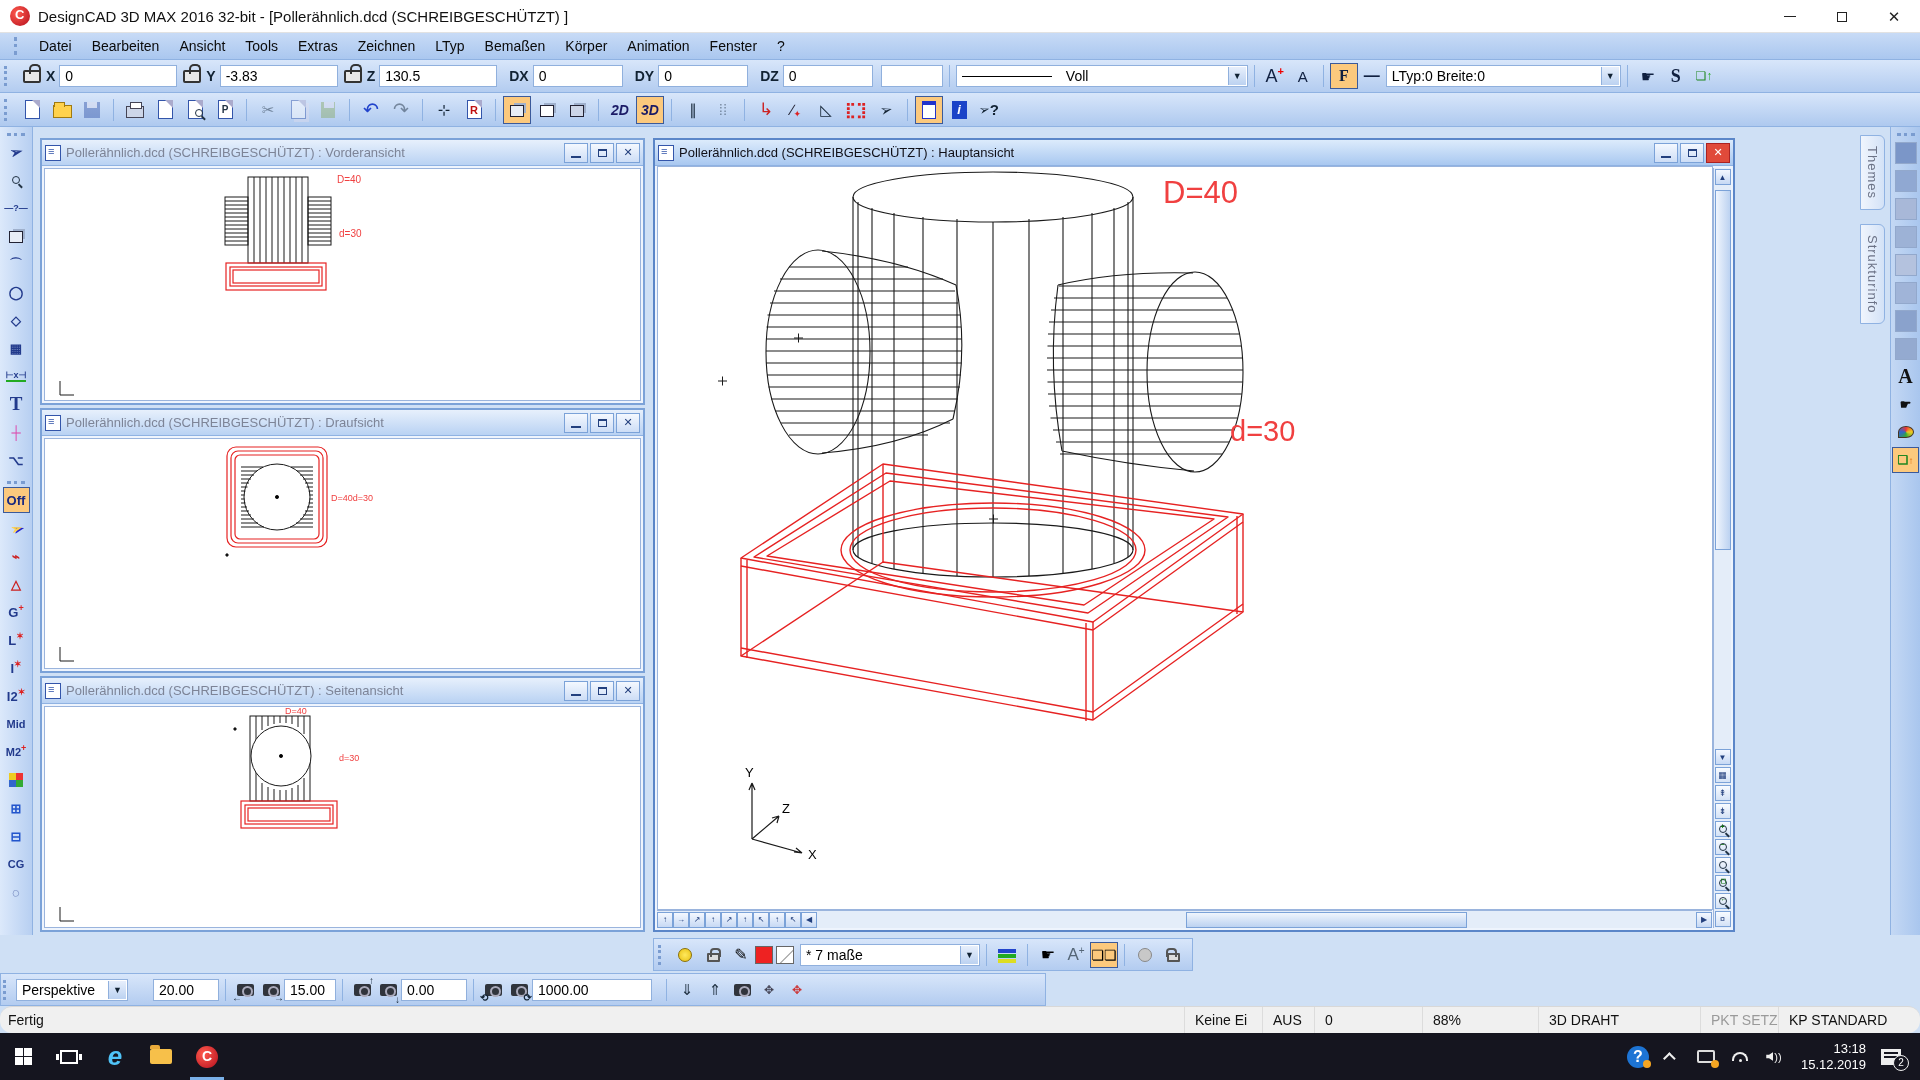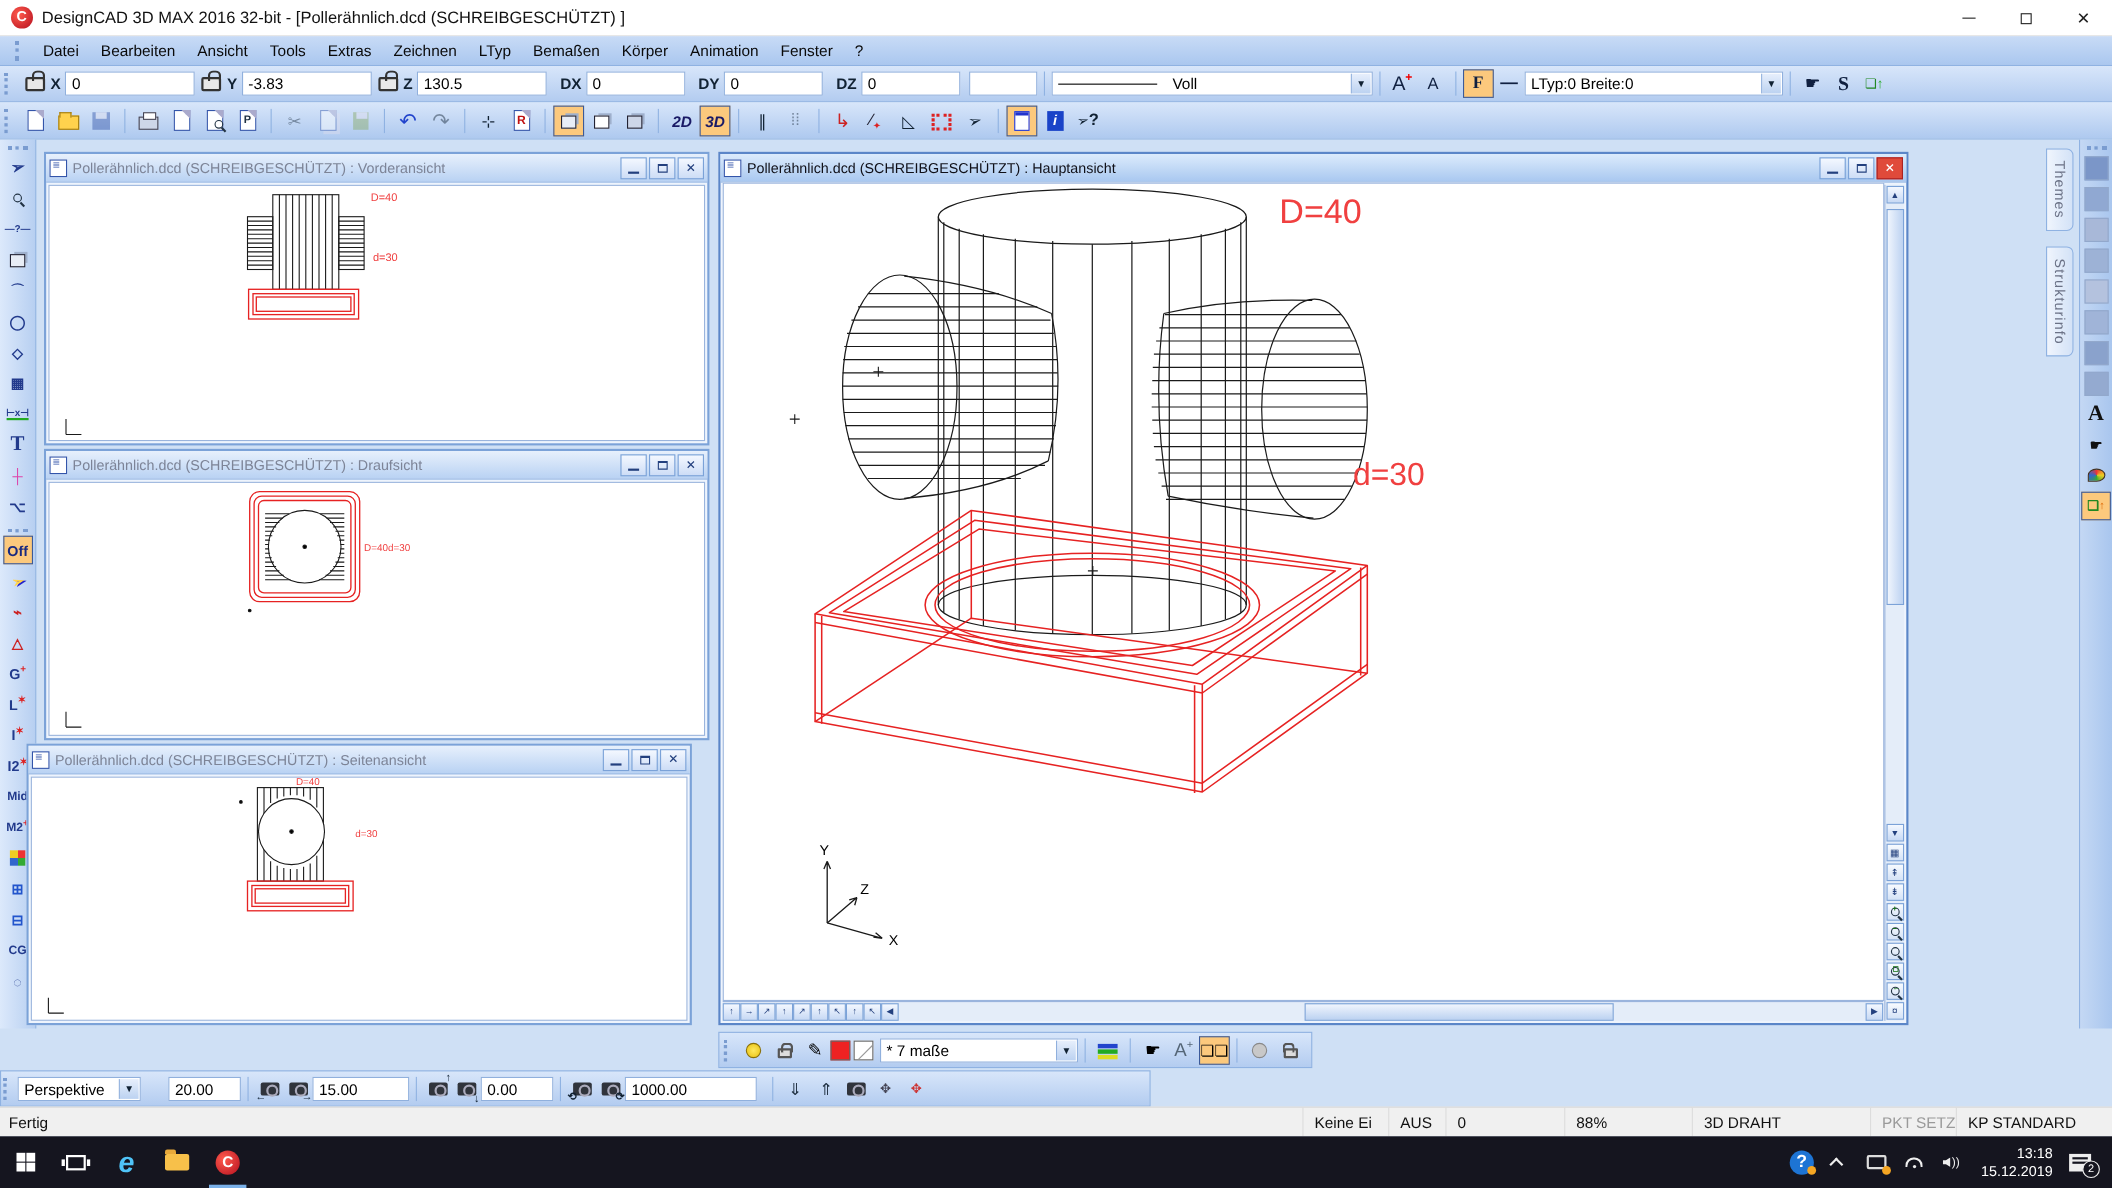--- a/index.html
+++ b/index.html
@@ -120,21 +120,21 @@
   
   .viewbar { position:absolute; left:0; top:973px; width:1046px; height:33px; background:linear-gradient(#d8e6fa,#b3ccf0); border:1px solid #8fb2e2; display:flex; align-items:center; }
   .viewbar::before { content:""; width:4px; height:20px; margin:0 6px 0 2px; border-left:3px dotted #7a9cd0; }
   .cam { width:17px; height:12px; background:#30343c; border-radius:2px; position:relative; }
   .cam::before { content:""; position:absolute; left:5px; top:2px; width:7px; height:7px; border:2px solid #aab; border-radius:50%; }
   .cam-btn { width:26px; height:26px; display:flex; align-items:center; justify-content:center; position:relative; }
   .cam-btn .dir { position:absolute; font-size:10px; color:#123; font-weight:bold; }
   .dir.l { left:0; bottom:0; } .dir.r { right:0; bottom:0; } .dir.u { right:1px; top:-2px; } .dir.d { right:1px; bottom:-2px; }
 
   
-  .statusbar { position:absolute; left:0; top:1006px; width:1920px; height:27px; background:#f0f0f0; border-top:1px solid #d8d8d8; display:flex; align-items:center; font-size:14px; color:#111; }
+  .statusbar { position:absolute; left:0; top:1006px; width:1920px; height:27px; background:#f0f0f0; border-top:1px solid #d8d8d8; display:flex; align-items:center; font-size:14px; color:#111;border-radius:12px; }
   .sb-left { padding-left:8px; flex:1; }
   .sb-cell { border-left:1px solid #dcdcdc; height:100%; display:flex; align-items:center; padding-left:10px; }
   .sb-grey { color:#9a9a9a; }
 
   
   .taskbar { position:absolute; left:0; top:1033px; width:1920px; height:47px; background:#15151f; display:flex; align-items:center; color:#fff; }
   .tk-btn { width:46px; height:47px; display:flex; align-items:center; justify-content:center; position:relative; }
   .tk-btn.active::after { content:""; position:absolute; left:6px; right:6px; bottom:0; height:3px; background:#7ab0e8; }
   .win-logo { width:17px; height:17px; display:grid; grid-template-columns:8px 8px; grid-template-rows:8px 8px; gap:1px; }
   .win-logo i { background:#fff; }
@@ -474,21 +474,21 @@
             <path d="M196,28H218 M246,28H268 M196,32H212 M252,32H268 M196,36H209 M255,36H268 M196,40H206 M258,40H268 M196,44H204 M260,44H268 M196,48H202.5 M261.5,48H268 M196,52H200.5 M263.5,52H268 M196,56H199.5 M264.5,56H268 M196,60H199.5 M264.5,60H268 M196,64H200.5 M263.5,64H268 M196,68H202 M262,68H268 M196,72H204 M260,72H268 M196,76H206 M258,76H268 M196,80H209 M255,80H268 M196,84H213 M251,84H268 M196,88H219 M245,88H268"></path>
             <circle cx="232" cy="58" r="1.6" fill="#000"></circle>
             <circle cx="182" cy="116" r="1.2" fill="#000"></circle>
             <path d="M15,208v14 M15,222h14"></path>
           </g>
           <text class="redlab" x="286" y="62" font-size="9">D=40d=30</text>
         </svg>
       </div>
     </div>
 
-    <div class="cwin" style="left:24px;top:549px;width:605px;height:256px">
+    <div class="cwin" style="left:40px;top:549px;width:605px;height:256px">
       <div class="cwin-title">
         <span class="cwin-ico"></span>
         <span class="cwin-title-text">Pollerähnlich.dcd (SCHREIBGESCHÜTZT)  : Seitenansicht</span>
         <span class="cw-btn">
             <span class="bar"></span>
           </span>
         <span class="cw-btn">
             <span class="box"></span>
           </span>
         <span class="cw-btn">✕</span>
@@ -702,21 +702,21 @@
     <span class="field" style="width:66px;margin-left:25px">20.00</span>
     <span class="sep-v"></span>
     <span class="cam-btn">
         <span class="cam"></span>
         <span class="dir l">←</span>
       </span>
     <span class="cam-btn">
         <span class="cam"></span>
         <span class="dir r">→</span>
       </span>
-    <span class="field" style="width:88px">15.00</span>
+    <span class="field" style="width:52px">15.00</span>
     <span class="sep-v"></span>
     <span class="cam-btn">
         <span class="cam"></span>
         <span class="dir u">↑</span>
       </span>
     <span class="cam-btn">
         <span class="cam"></span>
         <span class="dir d">↓</span>
       </span>
     <span class="field" style="width:66px">0.00</span>

